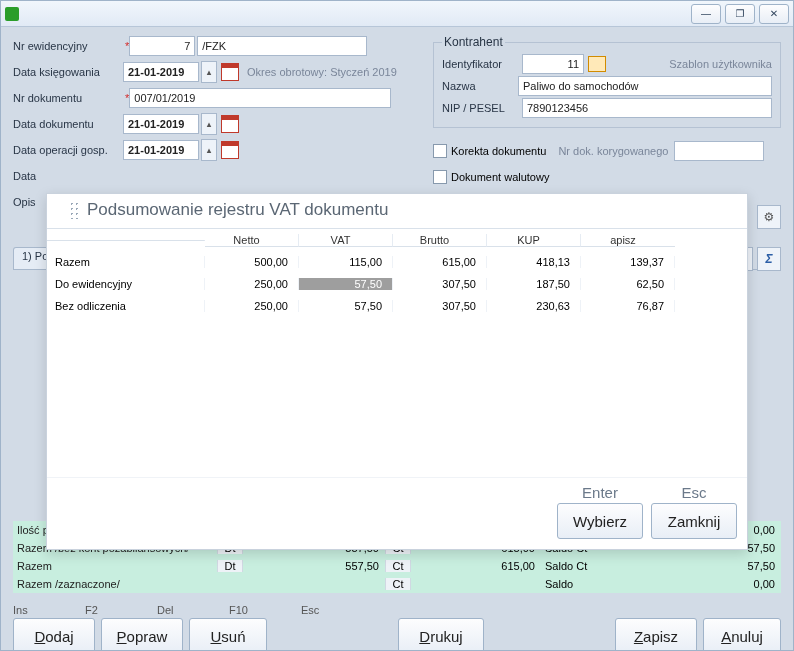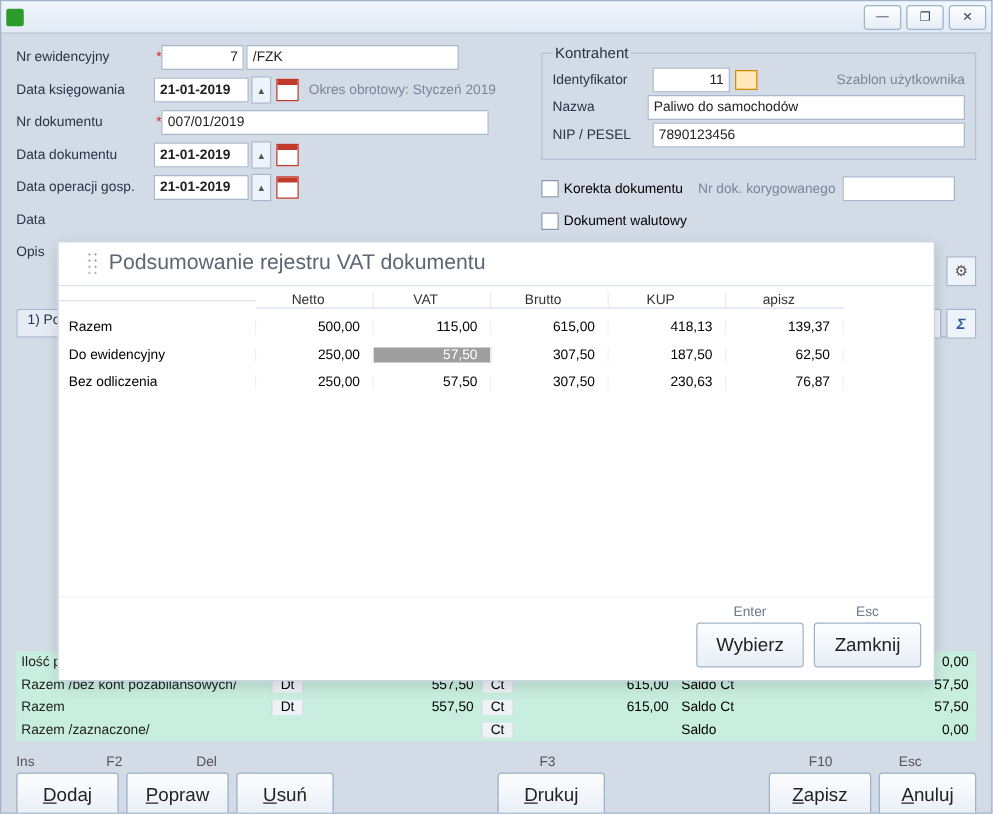--- a/index.html
+++ b/index.html
@@ -213,21 +213,21 @@
   .mgrow.head .mc.first { text-align:left; }
   .mgrow.sel .mc.col2 { background:#9e9e9e; color:#fff; }
   .mgrow.body .mc { border-right:1px solid #eef2f7; }
   .modal-grid-space { height:160px; }
   .modal-footer {
     display:flex; gap:8px; justify-content:flex-end; align-items:flex-end;
     padding:6px 10px 10px 10px;
     border-top:1px solid #f0f3f7;
   }
   .mfgroup { display:flex; flex-direction:column; align-items:center; gap:2px; }
-  .mfhint { color:#6b798a; font-size:11px; }
+  .mfhint { color:#6b798a; font-size:15px; }
 </style>
 </head>
 <body>
 
 <div class="app">
 
   <div class="titlebar">
     <div class="title-icon"></div>
     <div class="winbtns">
       <div class="winbtn">
@@ -384,21 +384,20 @@
           <div class="c7">0,00</div>
         </div>
       </div>
   </div>
 
   <div class="btnbar">
     <div class="hints">
       <span class="hint" style="width:72px">Ins</span>
       <span class="hint" style="width:72px">F2</span>
       <span class="hint" style="width:72px">Del</span>
-      <span class="hint" style="flex:1;text-align:center">F3</span>
       <span class="hint" style="width:72px;text-align:left">F10</span>
       <span class="hint" style="width:62px;text-align:left">Esc</span>
     </div>
     <div class="buttons">
       <div class="btn" style="width:60px">
           <span></span>
           <span class="mn">D</span>
           <span>odaj</span>
         </div>
       <div class="btn" style="width:60px">

